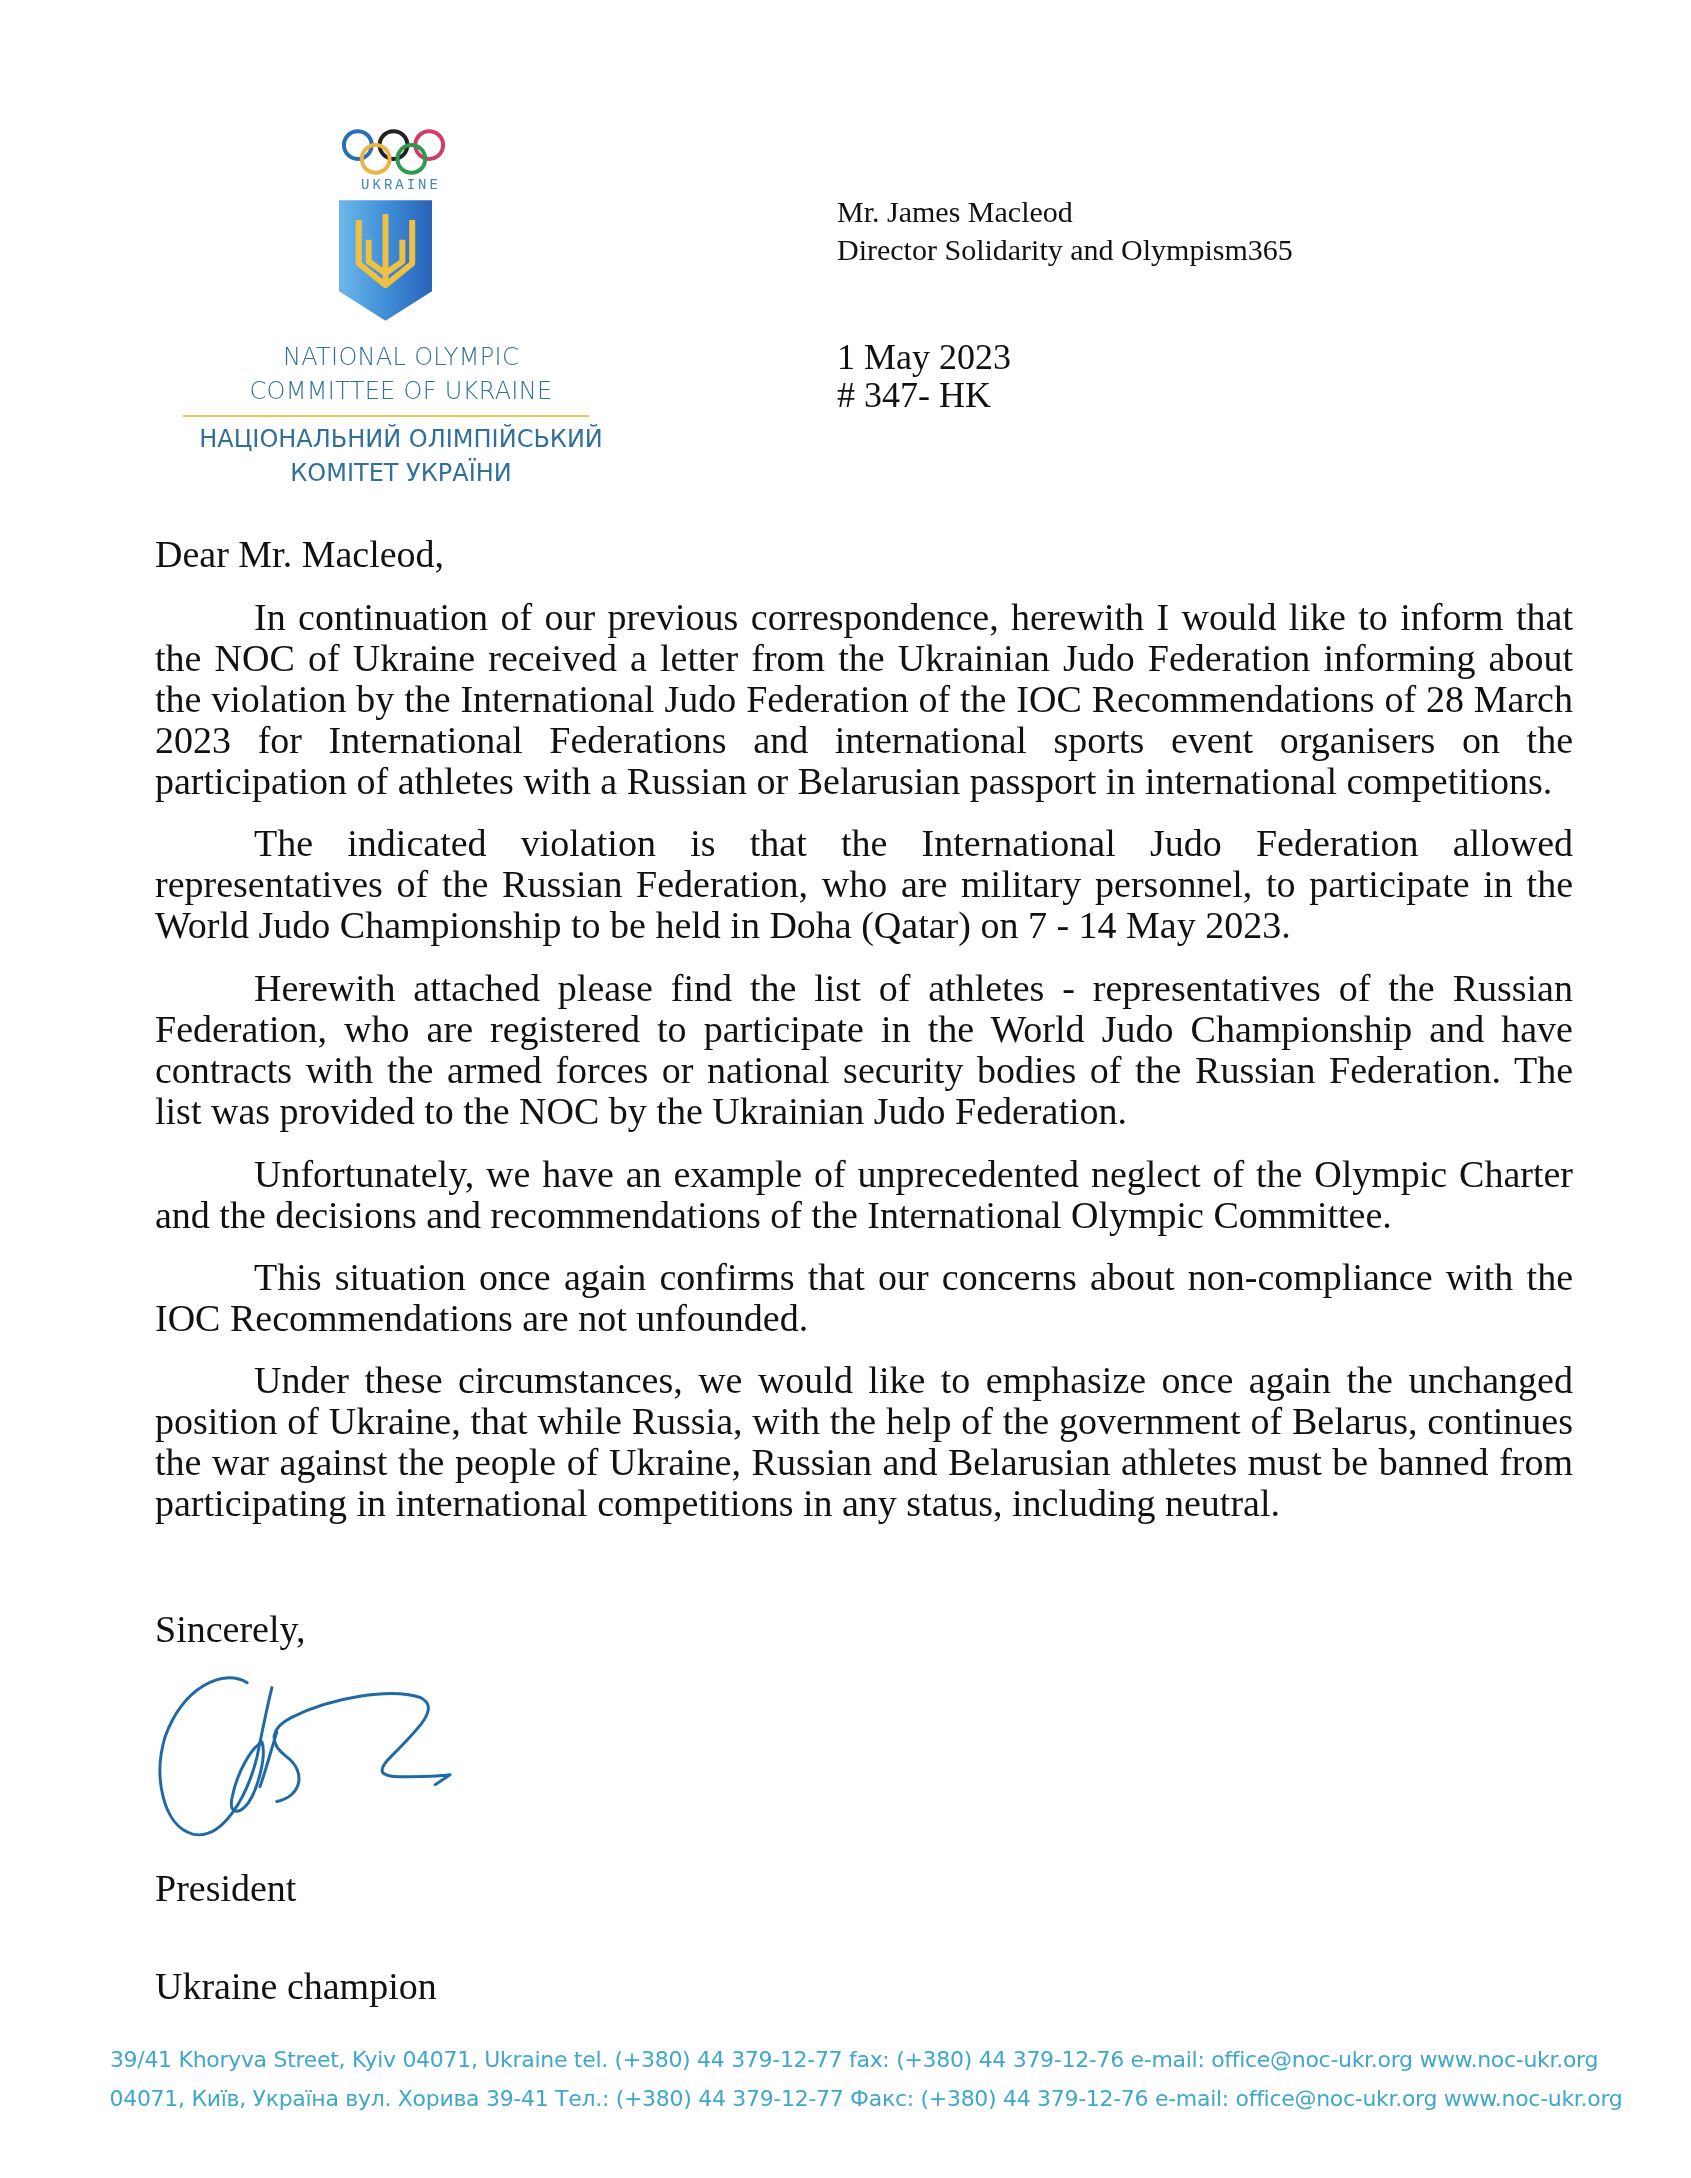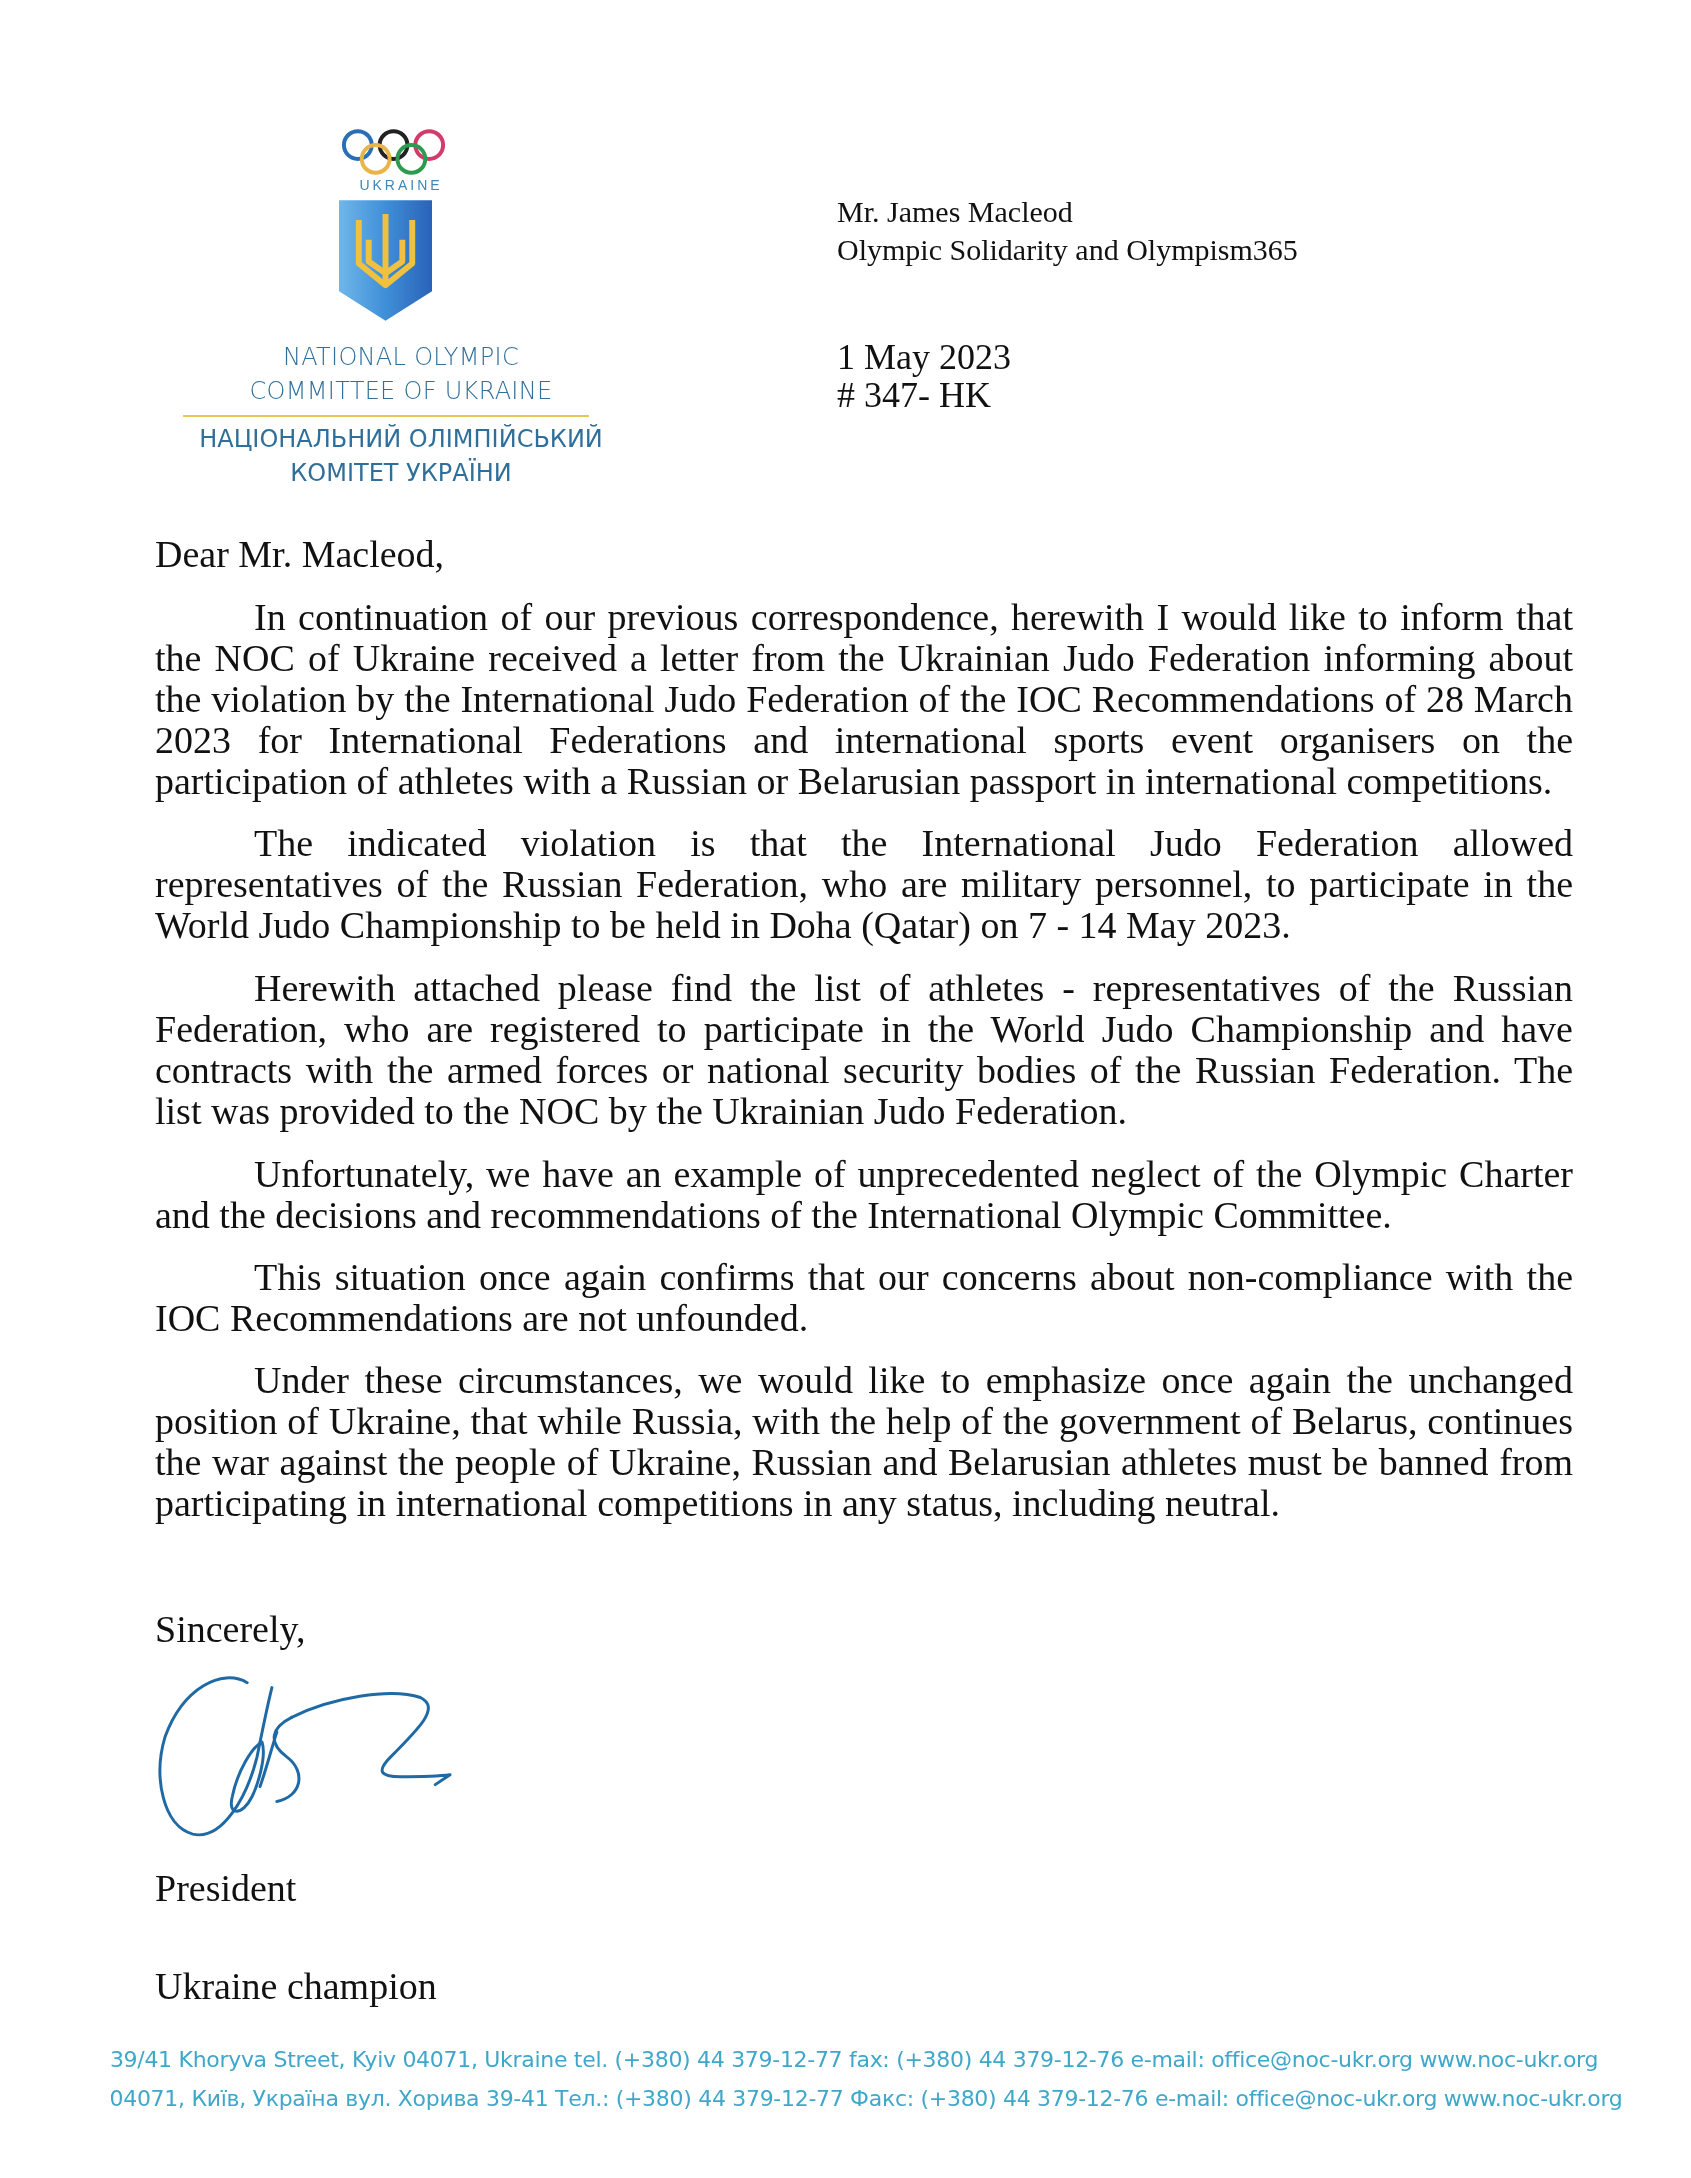--- a/index.html
+++ b/index.html
@@ -1,21 +1,21 @@
 <!DOCTYPE html>
 <html><head>
 <meta charset="utf-8">
 <style>
   html, body { margin: 0; padding: 0; background: #ffffff; }
   body { width: 1692px; height: 2178px; position: relative; overflow: hidden;
          font-family: "Liberation Serif", serif; color: #111; }
   .logo { position: absolute; left: 178px; top: 127px; width: 446px; }
   .rings { position: absolute; left: 158px; top: 0; }
   .logo-ukraine { position: absolute; left: 0; width: 446px; top: 50px; text-align: center;
-                  font-family: Liberation Sans, sans-serif; font-size: 14px; letter-spacing: 3px; color: #3d86b8; }
+                  font-family: Liberation Mono, monospace; font-size: 14px; letter-spacing: 3px; color: #3d86b8; }
   .shield { position: absolute; left: 161px; top: 73px; }
   .org-en { position: absolute; left: 0; width: 446px; top: 213px; text-align: center;
             font-family: "DejaVu Sans", sans-serif; font-weight: 300; font-size: 24px; line-height: 34px;
             color: #2f6f9a; letter-spacing: 0.3px; }
   .org-rule { position: absolute; left: 5px; width: 406px; top: 288px; height: 2px; background: #e8c857; }
   .org-uk { position: absolute; left: 0; width: 446px; top: 295px; text-align: center;
             font-family: "DejaVu Sans", sans-serif; font-size: 24px; line-height: 34px; color: #2f6f9a; }
 
   .recipient { position: absolute; left: 837px; top: 193px; font-size: 30px; line-height: 38px; }
   .dateblock { position: absolute; left: 837px; top: 338px; font-size: 36px; line-height: 38px; }
@@ -74,21 +74,21 @@
   </div>
   <div class="org-rule"></div>
   <div class="org-uk">
     <div>НАЦІОНАЛЬНИЙ ОЛІМПІЙСЬКИЙ</div>
     <div>КОМІТЕТ УКРАЇНИ</div>
   </div>
 </div>
 
 <div class="recipient">
   <div>Mr. James Macleod</div>
-  <div>Olympic Solidarity and Olympism365</div>
+  <div>Director Solidarity and Olympism365</div>
 </div>
 
 <div class="dateblock">
   <div>1 May 2023</div>
   <div># 347- HK</div>
 </div>
 
 <div class="body-text salutation">Dear Mr. Macleod,</div>
 
 <p class="body-text para p1">In continuation of our previous correspondence, herewith I would like to inform that the NOC of Ukraine received a letter from the Ukrainian Judo Federation informing about the violation by the International Judo Federation of the IOC Recommendations of 28 March 2023 for International Federations and international sports event organisers on the participation of athletes with a Russian or Belarusian passport in international competitions.</p>

